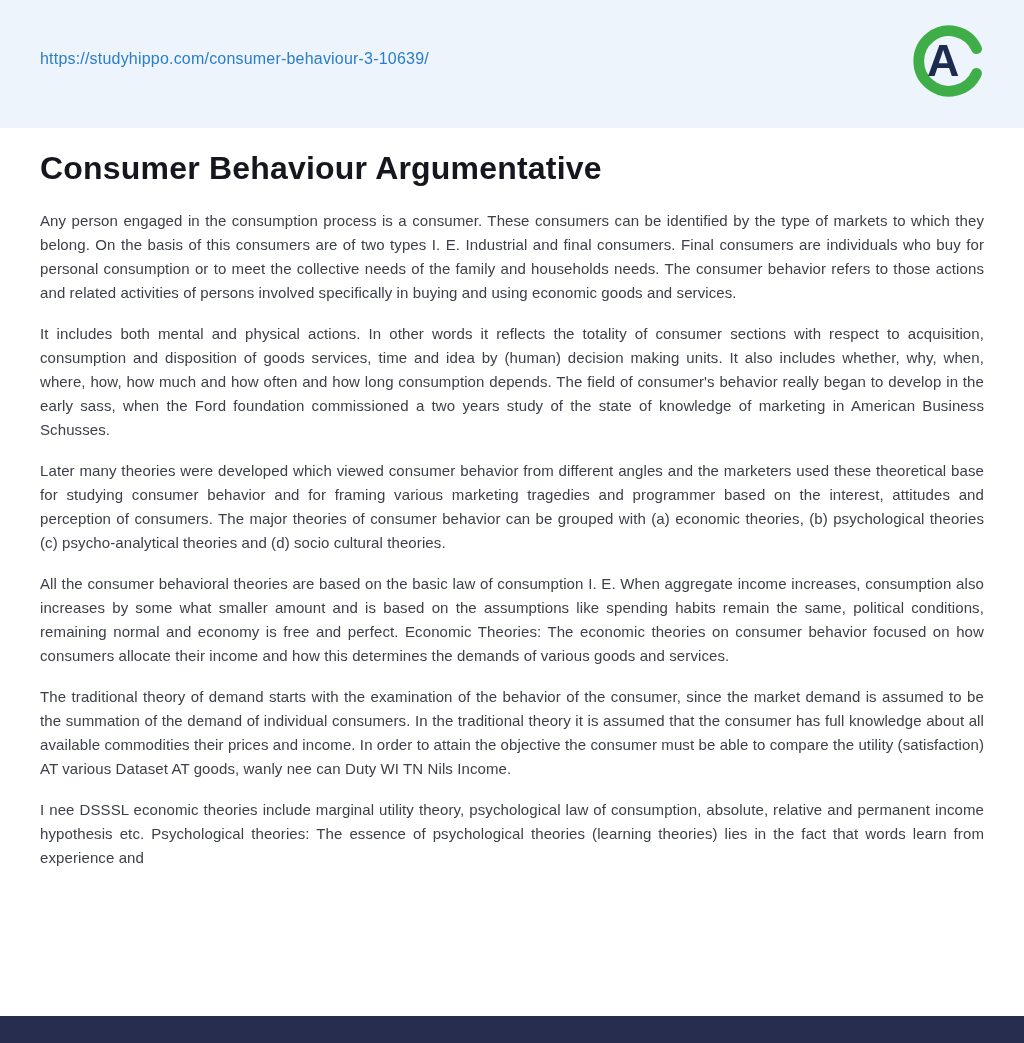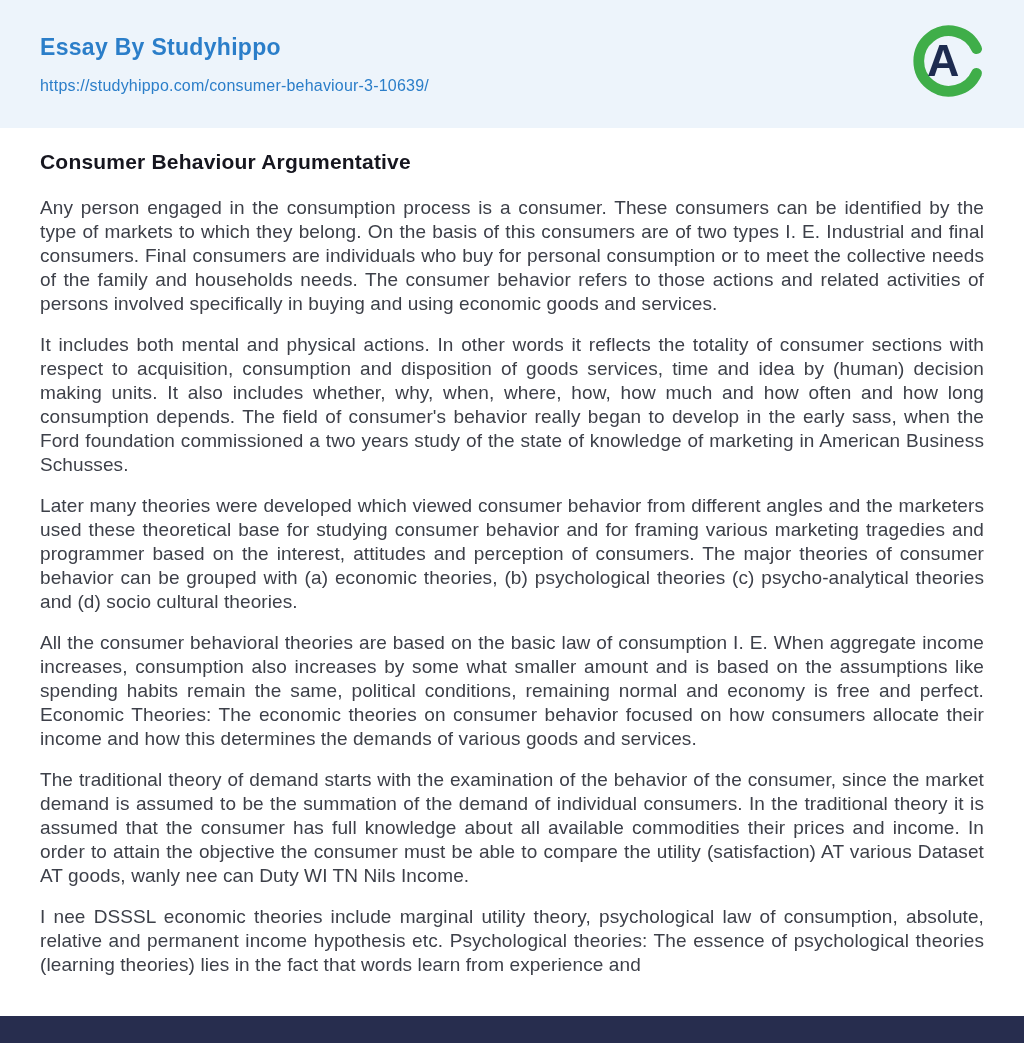--- a/index.html
+++ b/index.html
@@ -42,49 +42,48 @@
     width: 78px;
     height: 78px;
   }
 
   
   .main {
     padding: 18px 40px 0 40px;
   }
   .page-title {
     margin: 4px 0 22px 0;
-    font-size: 21px;
+    font-size: 32px;
     font-weight: bold;
     color: #16161f;
     letter-spacing: 0.2px;
   }
   .essay-paragraph {
     margin: 0 0 17px 0;
-    font-size: 19px;
+    font-size: 15px;
     line-height: 24px;
     color: #3d4049;
     text-align: justify;
     letter-spacing: 0.1px;
   }
 
   
   .footer-bar {
     position: absolute;
     left: 0;
     right: 0;
     bottom: 0;
     height: 27px;
     background: #272d4e;
   }
 </style>
 </head>
 <body>
 
 <header class="header">
-  <h2 class="byline">Essay By Studyhippo</h2>
   <a class="url-link" href="#">https://studyhippo.com/consumer-behaviour-3-10639/</a>
   <span class="logo">
     <svg viewBox="0 0 80 80" width="78" height="78" aria-hidden="true">
       <path d="M68.3 27.4 A31 31 0 1 0 68.3 52.6" fill="none" stroke="#3fae49" stroke-width="11" stroke-linecap="round"></path>
       <text x="34" y="55" font-size="46" font-weight="bold" fill="#1d2b50" text-anchor="middle" font-family="Liberation Sans, sans-serif">A</text>
     </svg>
   </span>
 </header>
 
 <main class="main">

